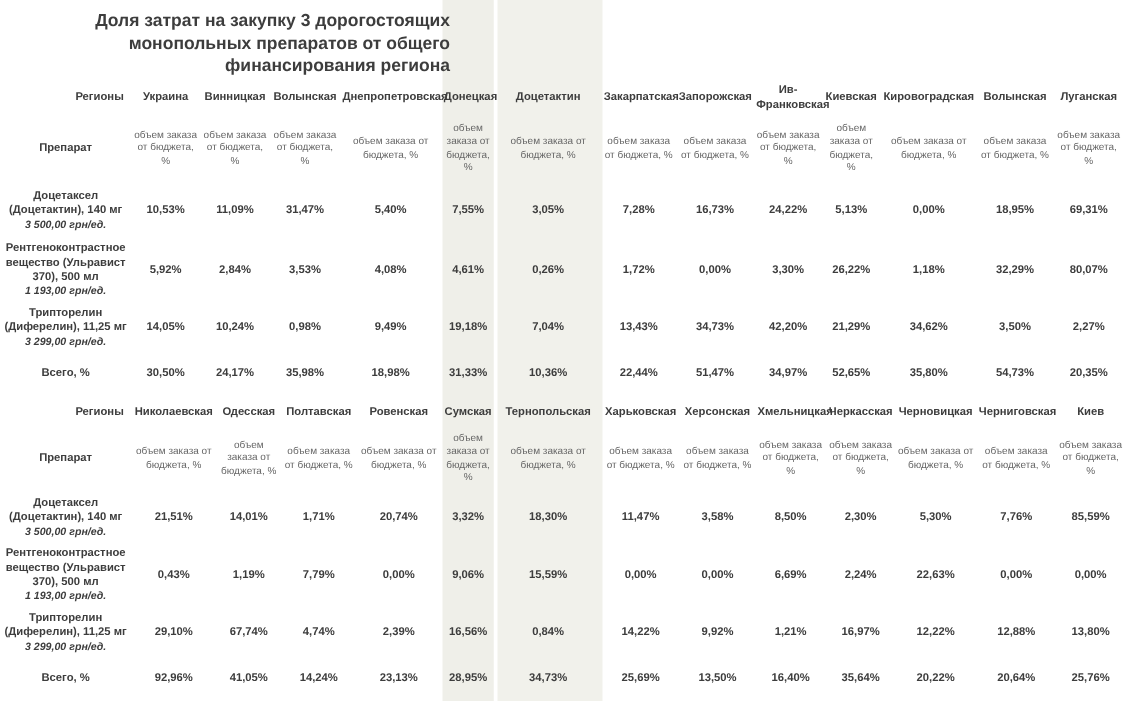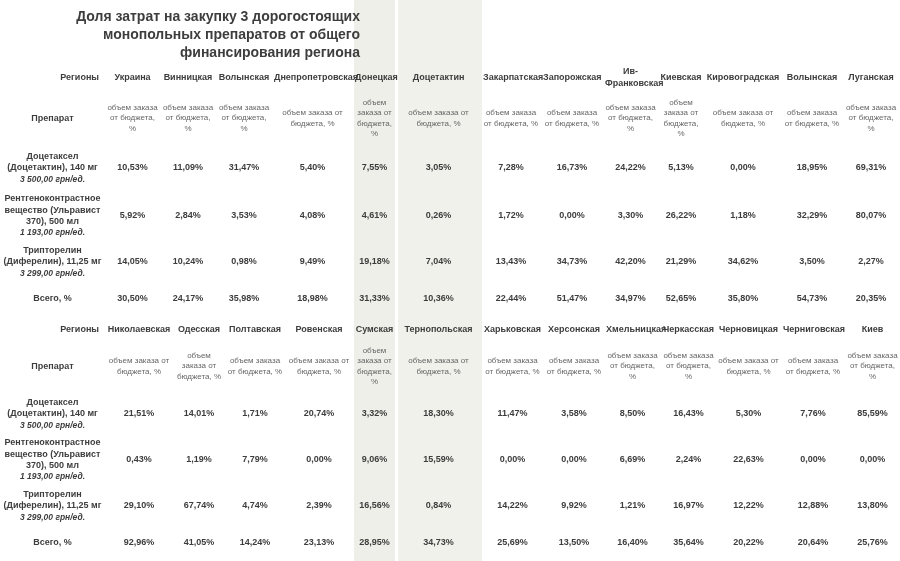--- a/index.html
+++ b/index.html
@@ -222,21 +222,21 @@
           </td>
           <td class="val">21,51%</td>
           <td class="val">14,01%</td>
           <td class="val">1,71%</td>
           <td class="val">20,74%</td>
           <td class="val">3,32%</td>
           <td class="val">18,30%</td>
           <td class="val">11,47%</td>
           <td class="val">3,58%</td>
           <td class="val">8,50%</td>
-          <td class="val">16,43%</td>
+          <td class="val">2,30%</td>
           <td class="val">5,30%</td>
           <td class="val">7,76%</td>
           <td class="val">85,59%</td>
         </tr>
         <tr style="height: 48px;">
           <td class="lbl">
             <div>Рентгеноконтрастное</div>
             <div>вещество (Ульравист</div>
             <div>370), 500 мл</div>
             <div class="price">1 193,00 грн/ед.</div>

